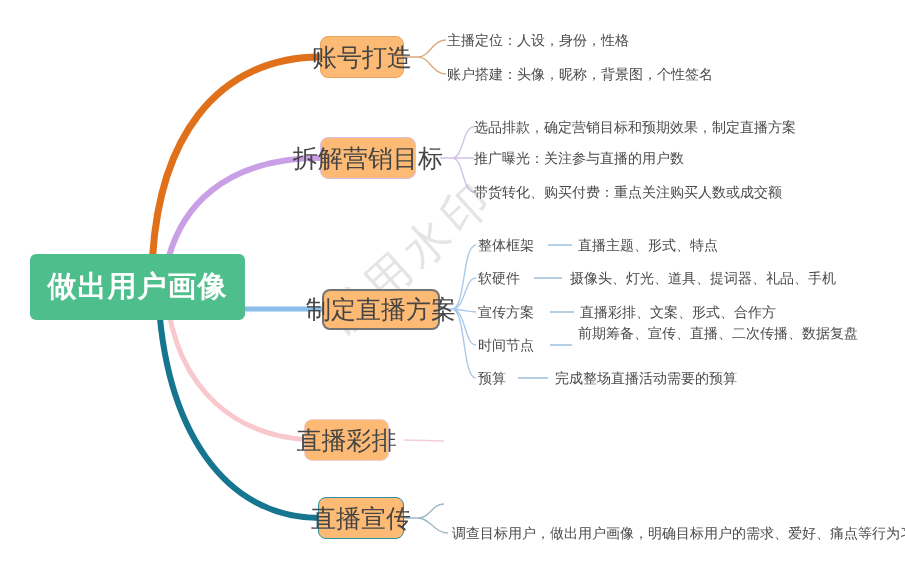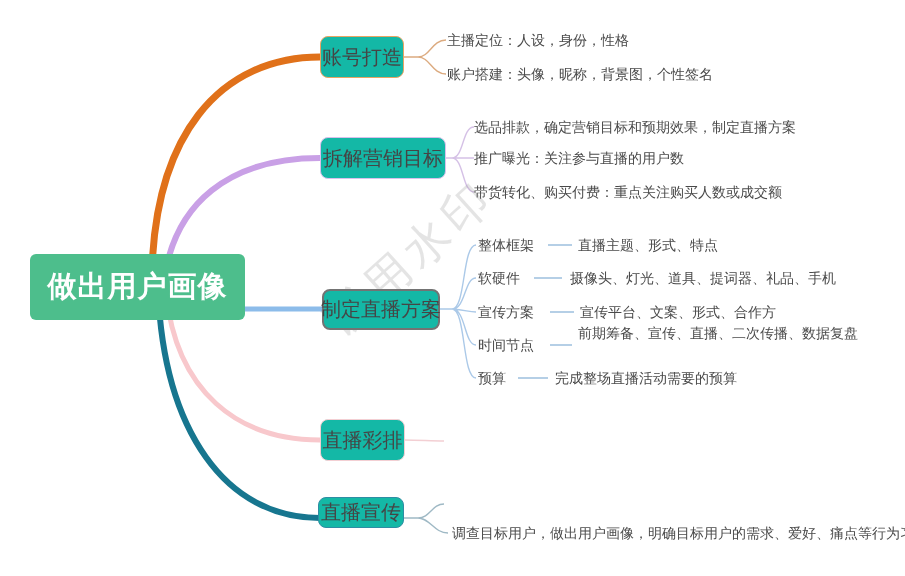--- a/index.html
+++ b/index.html
@@ -2,23 +2,23 @@
 <html><head>
 <meta charset="utf-8">
 <style>
   html,body{margin:0;padding:0;background:#ffffff;}
   body{font-family:"Liberation Sans","DejaVu Sans",sans-serif;}
   #canvas{position:relative;width:905px;height:576px;background:#ffffff;overflow:hidden;}
   #curves{position:absolute;left:0;top:0;width:905px;height:576px;z-index:1;}
   .watermark{position:absolute;left:295px;top:228px;width:230px;text-align:center;
     font-size:46px;letter-spacing:6px;color:#8a8a8a;opacity:.22;z-index:2;
     transform:rotate(-42deg);user-select:none;white-space:nowrap;}
-  .node-box{position:absolute;z-index:3;background:#14b8a6;border-radius:8px;
+  .node-box{position:absolute;z-index:3;background:#fdba74;border-radius:8px;
     display:flex;align-items:center;justify-content:center;
-    font-size:20px;color:#454545;white-space:nowrap;box-sizing:border-box;}
+    font-size:25px;color:#454545;white-space:nowrap;box-sizing:border-box;}
   .root-box{position:absolute;z-index:3;border-radius:6px;display:flex;align-items:center;
     justify-content:center;font-size:29px;font-weight:bold;letter-spacing:1px;white-space:nowrap;}
   .leaf{position:absolute;z-index:3;font-size:14px;color:#4a4a4a;white-space:nowrap;line-height:18px;}
   .b1{border:1px solid #e9a463;}
   .b2{border:1px solid #d8c0ec;}
   .b3{border:2px solid #737373;}
   .b4{border:1px solid #f3cfd3;}
   .b5{border:1.5px solid #2f8da4;}
 </style>
 </head>
@@ -48,35 +48,35 @@
   </svg>
 
   <div class="watermark">试用水印</div>
 
   <div class="root-box" style="left:30px;top:254px;width:215px;height:66px;background:#4dbe8c;color:#ffffff;">做出用户画像</div>
 
   <div class="node-box b1" style="left:320px;top:36px;width:84px;height:42px;">账号打造</div>
   <div class="leaf" style="left:447px;top:31px;">主播定位：人设，身份，性格</div>
   <div class="leaf" style="left:447px;top:65px;">账户搭建：头像，昵称，背景图，个性签名</div>
 
-  <div class="node-box b2" style="left:320px;top:137px;width:126px;height:42px;">拆解营销目标</div>
+  <div class="node-box b2" style="left:320px;top:137px;width:96px;height:42px;">拆解营销目标</div>
   <div class="leaf" style="left:474px;top:118px;">选品排款，确定营销目标和预期效果，制定直播方案</div>
   <div class="leaf" style="left:474px;top:149px;">推广曝光：关注参与直播的用户数</div>
   <div class="leaf" style="left:474px;top:183px;">带货转化、购买付费：重点关注购买人数或成交额</div>
 
   <div class="node-box b3" style="left:322px;top:289px;width:118px;height:41px;">制定直播方案</div>
   <div class="leaf" style="left:478px;top:236px;">整体框架</div>
   <div class="leaf" style="left:578px;top:236px;">直播主题、形式、特点</div>
   <div class="leaf" style="left:478px;top:269px;">软硬件</div>
   <div class="leaf" style="left:570px;top:269px;">摄像头、灯光、道具、提词器、礼品、手机</div>
   <div class="leaf" style="left:478px;top:303px;">宣传方案</div>
-  <div class="leaf" style="left:580px;top:303px;">宣传平台、文案、形式、合作方</div>
+  <div class="leaf" style="left:580px;top:303px;">直播彩排、文案、形式、合作方</div>
   <div class="leaf" style="left:478px;top:336px;">时间节点</div>
   <div class="leaf" style="left:578px;top:324px;">前期筹备、宣传、直播、二次传播、数据复盘</div>
   <div class="leaf" style="left:478px;top:369px;">预算</div>
   <div class="leaf" style="left:555px;top:369px;">完成整场直播活动需要的预算</div>
 
-  <div class="node-box b4" style="left:320px;top:419px;width:85px;height:42px;text-align:center;">直播彩排</div>
+  <div class="node-box b4" style="left:304px;top:419px;width:85px;height:42px;text-align:center;">直播彩排</div>
 
-  <div class="node-box b5" style="left:318px;top:497px;width:86px;height:31px;">直播宣传</div>
+  <div class="node-box b5" style="left:318px;top:497px;width:86px;height:42px;">直播宣传</div>
   <div class="leaf" style="left:452px;top:524px;">调查目标用户，做出用户画像，明确目标用户的需求、爱好、痛点等行为习惯</div>
 
 </div>
 
 </body></html>

